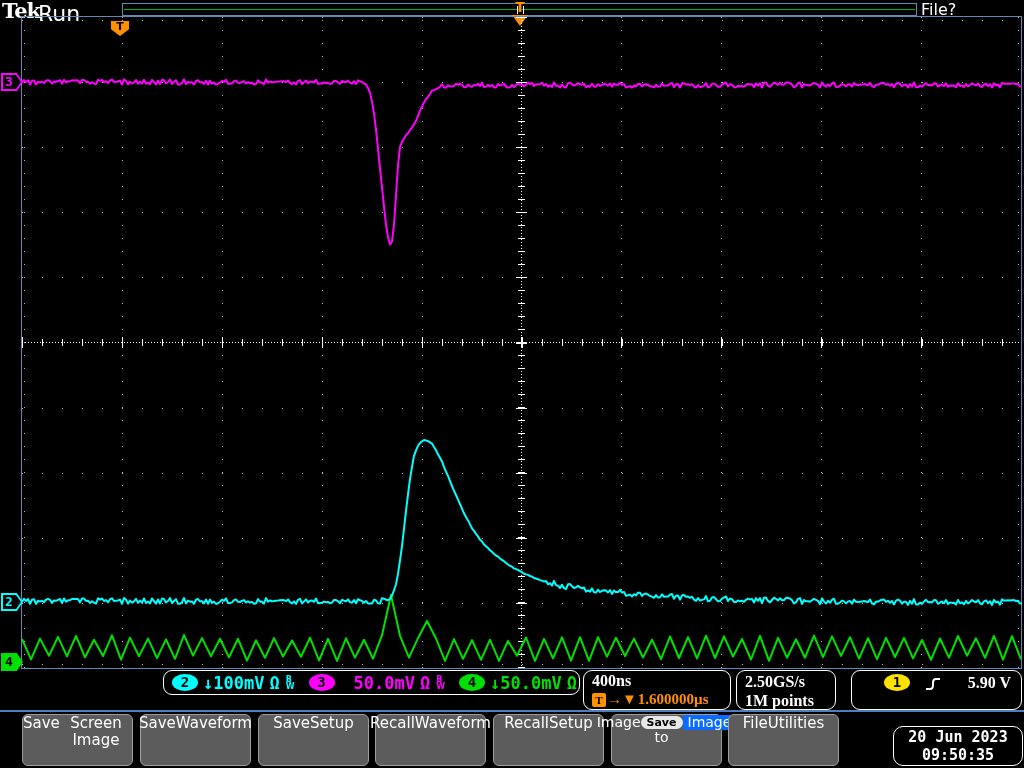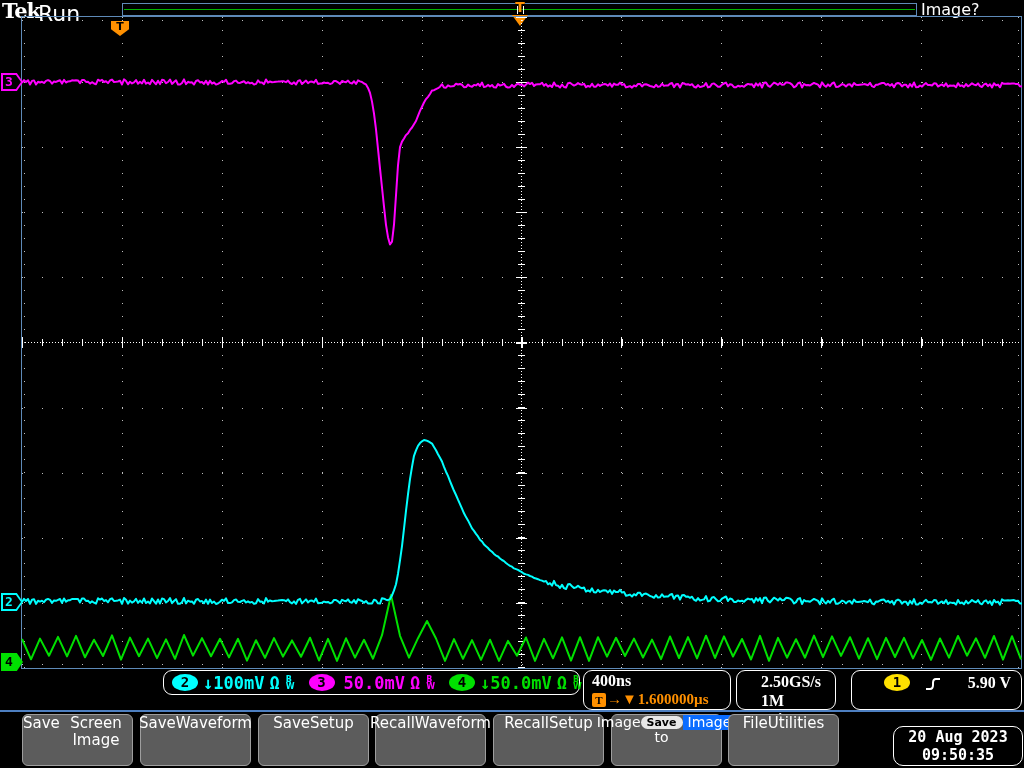--- a/index.html
+++ b/index.html
@@ -50,21 +50,21 @@
   .chtext{font-family:"DejaVu Sans Mono",monospace;font-weight:bold;font-size:17px;white-space:nowrap;}
   .bw{display:inline-flex;flex-direction:column;font-size:8px;line-height:7px;font-weight:bold;vertical-align:2px;margin-left:1px;}
   #ch2-group{color:#00ffff;} #ch3-group{color:#ff00ff;margin-left:10px;} #ch4-group{color:#00e000;margin-left:10px;}
   .chgroup{display:flex;align-items:center;gap:5px;}
 
   #tb-box{left:583px;top:670px;width:148px;height:40px;padding:1px 8px;}
   #tb-scale{font-size:16px;font-weight:bold;}
   #tb-delay{color:#ff9000;font-weight:bold;font-size:15px;display:flex;align-items:center;gap:1px;margin-top:1px;}
   #tb-ticon{display:inline-block;width:14px;height:14px;background:#ff9000;color:#000;border-radius:2px;text-align:center;line-height:14px;font-size:11px;font-weight:bold;}
 
-  #acq-box{left:736px;top:670px;width:100px;height:40px;padding:1px 24px;font-size:16px;font-weight:bold;line-height:19px;}
+  #acq-box{left:736px;top:670px;width:100px;height:40px;padding:1px 8px;font-size:16px;font-weight:bold;line-height:19px;}
 
   #trig-box{left:851px;top:670px;width:171px;height:40px;display:flex;align-items:flex-start;padding:3px 10px;gap:14px;}
   #trig-src{display:inline-block;width:26px;height:17px;border-radius:50%;background:#ffe100;color:#000;font-weight:bold;font-size:14px;line-height:17px;text-align:center;margin-left:22px;font-family:"DejaVu Sans Mono",monospace;}
   #trig-level{font-size:16px;font-weight:bold;margin-left:auto;}
 
   #blue-sep{left:0;top:710px;width:1024px;height:2px;background:#4d7fc0;}
 
   
   .mbtn{position:absolute;top:714px;width:111px;height:52px;background:#5c5c5c;border:1px solid #9e9e9e;border-radius:6px;
     color:#fff;font-size:15px;text-align:center;display:flex;flex-direction:row;justify-content:center;line-height:17px;box-sizing:border-box;cursor:pointer;}
@@ -75,21 +75,21 @@
   #dt-box{left:893px;top:726px;width:130px;height:40px;border:1px solid #fff;border-radius:10px;box-sizing:border-box;
     font-family:"DejaVu Sans Mono",monospace;font-weight:bold;font-size:15px;line-height:18px;text-align:center;padding-top:1px;}
 
   svg#wf{position:absolute;left:0;top:0;pointer-events:none;}
 </style>
 </head>
 <body>
 
 <div class="abs" id="logo">Tek</div>
 <div class="abs" id="run-status">Run</div>
-<div class="abs" id="trig-status">Image?</div>
+<div class="abs" id="trig-status">File?</div>
 
 <div class="abs" id="record-bar">
   <div id="record-wave"></div>
   <div class="bracket" style="left:394px;"></div>
   <div class="bracket" style="left:400px;"></div>
 </div>
 <div class="abs" id="record-trig-t">T</div>
 <div class="abs" id="expansion-arrow"></div>
 
 <div class="abs" id="grat-frame">
@@ -148,21 +148,21 @@
     <span class="chbadge" style="background:#00ffff;">2</span>
     <span class="chtext">↓100mV</span>
     <span class="chtext"><span>Ω</span></span>
       <span class="bw">
         <span>B</span>
         <span>W</span>
       </span>
   </div>
   <div class="chgroup" id="ch3-group">
     <span class="chbadge" style="background:#ff00ff;">3</span>
-    <span class="chtext" style="margin-left:4px;">50.0mV</span>
+    <span class="chtext" style="margin-left:14px;">50.0mV</span>
       <span class="chtext"><span>Ω</span></span>
       <span class="bw">
         <span>B</span>
         <span>W</span>
       </span>
   </div>
   <div class="chgroup" id="ch4-group">
     <span class="chbadge" style="background:#00e000;">4</span>
     <span class="chtext">↓50.0mV</span>
       <span class="chtext"><span>Ω</span></span>
@@ -221,15 +221,15 @@
   <span>Image</span>
   <span><span class="pill">Save</span> <span>to</span></span>
   <span><span class="hl-blue">Image</span></span>
 </div>
 <div class="mbtn" style="left:728px;">
     <span>File</span>
     <span>Utilities</span>
   </div>
 
 <div class="abs" id="dt-box">
-  <div>20 Aug 2023</div>
+  <div>20 Jun 2023</div>
   <div>09:50:35</div>
 </div>
 
 </body></html>

